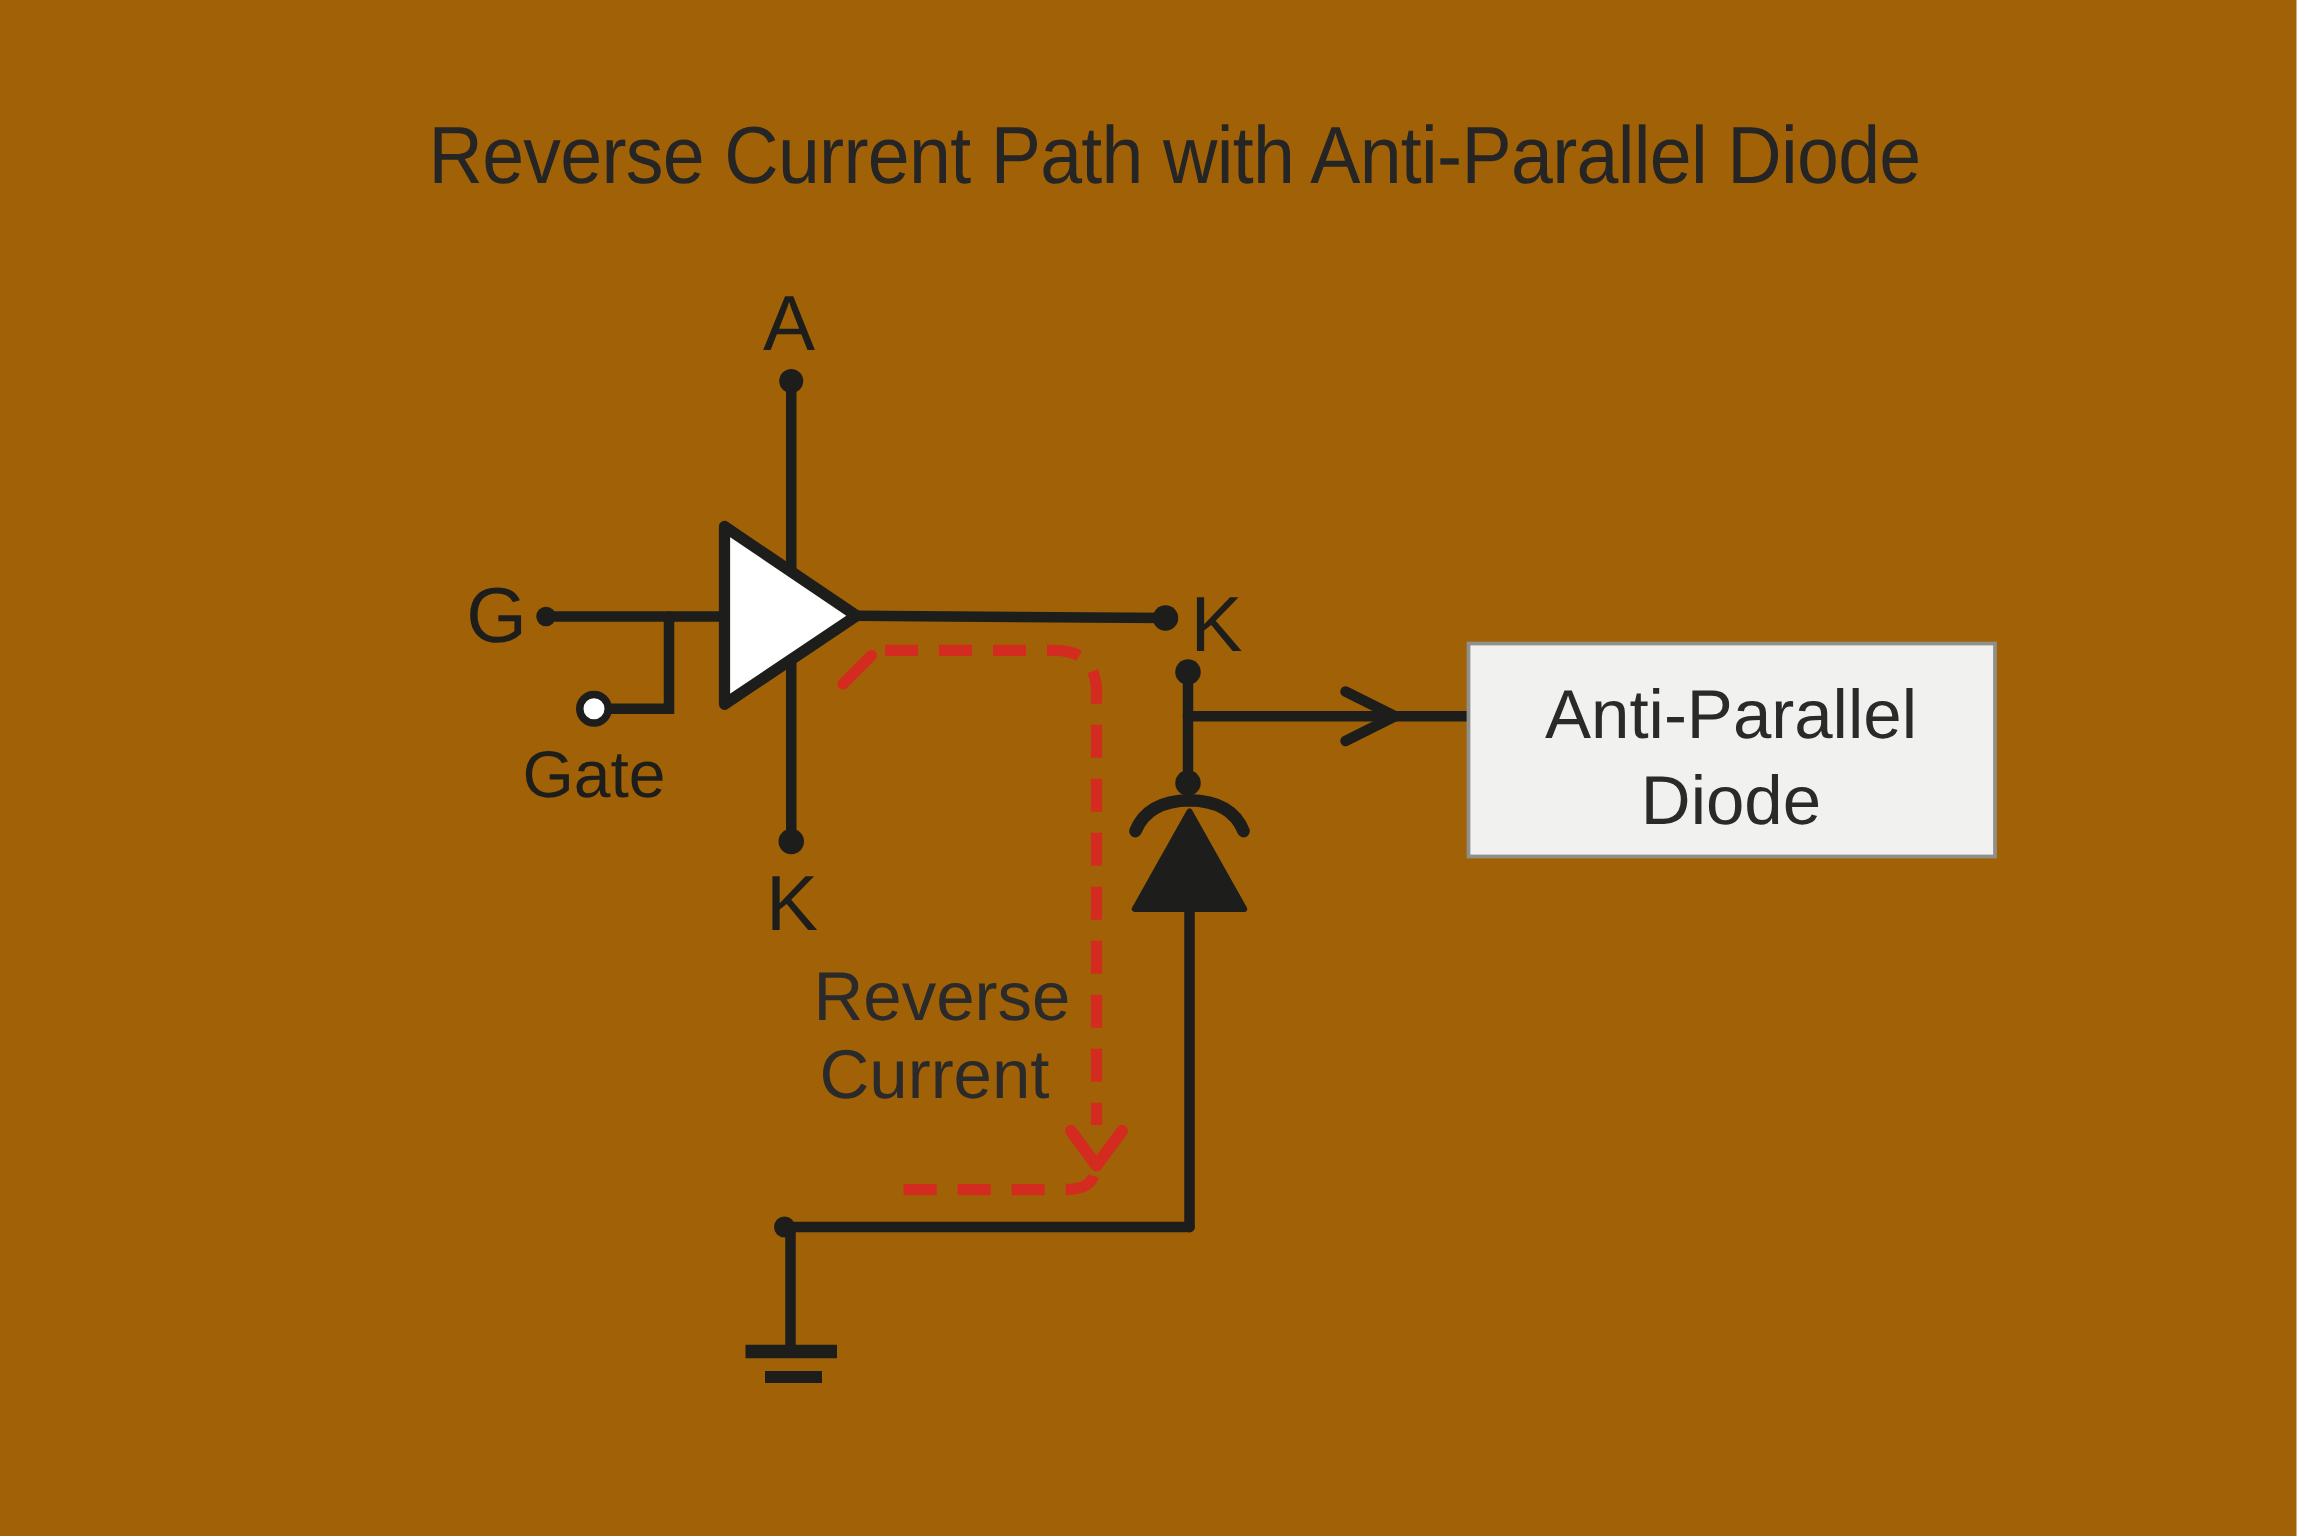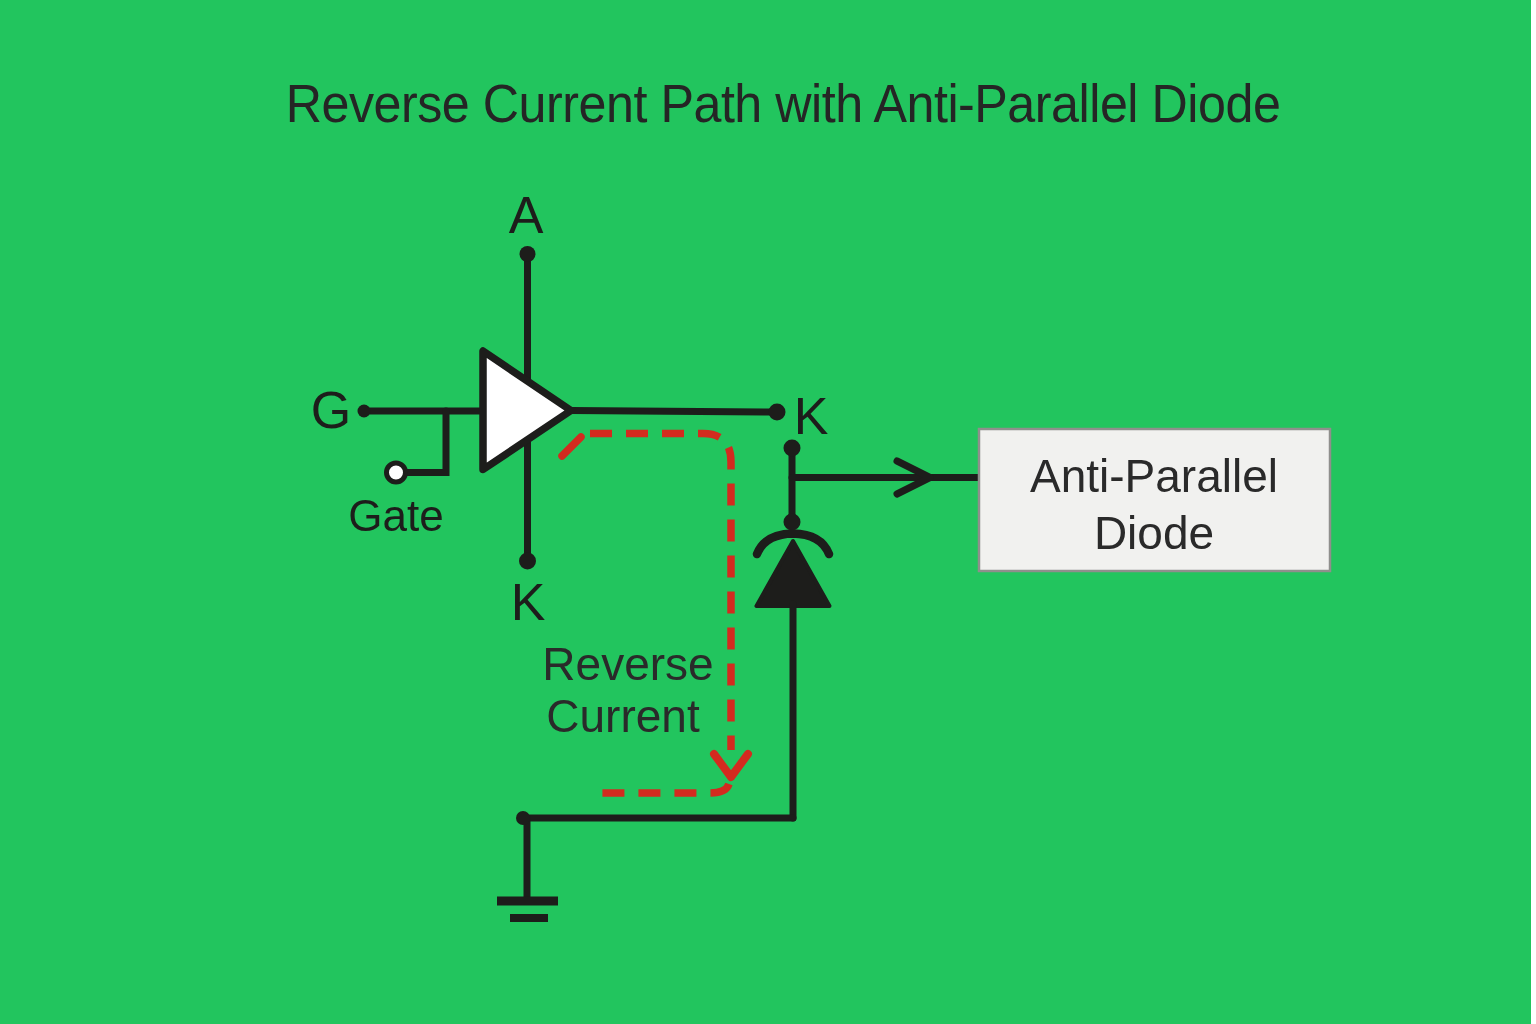--- a/index.html
+++ b/index.html
@@ -8,21 +8,21 @@
     background: #ffffff;
     width: 1536px;
     height: 1024px;
     overflow: hidden;
     font-family: "Liberation Sans", sans-serif;
   }
   .stage {
     position: relative;
     width: 1531px;
     height: 1024px;
-    background: #22c55e;
+    background: #a16207;
   }
   svg text {
     font-family: "Liberation Sans", sans-serif;
     fill: #242424;
   }
   .title-text {
     font-size: 54px;
     fill: #252525;
     letter-spacing: -0.5px;
   }

